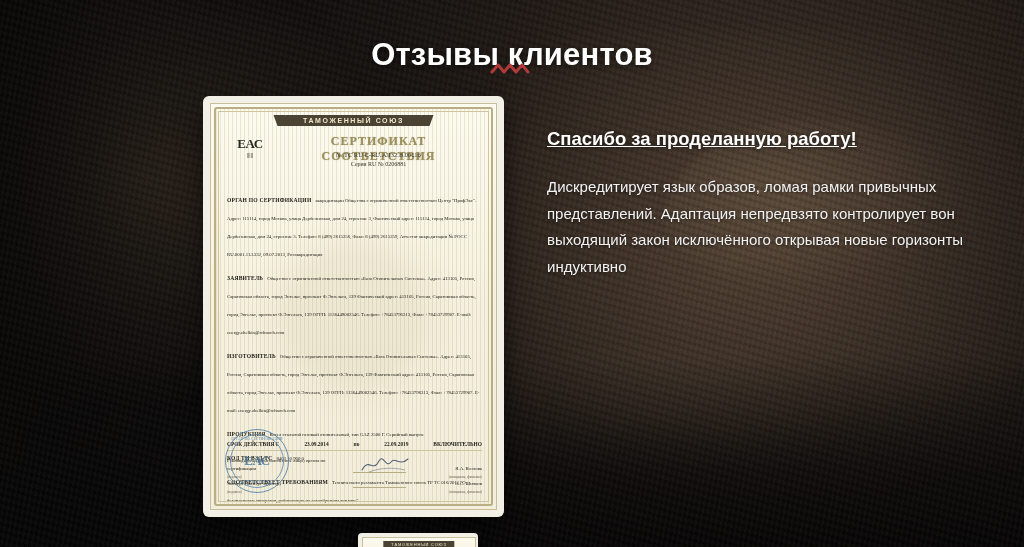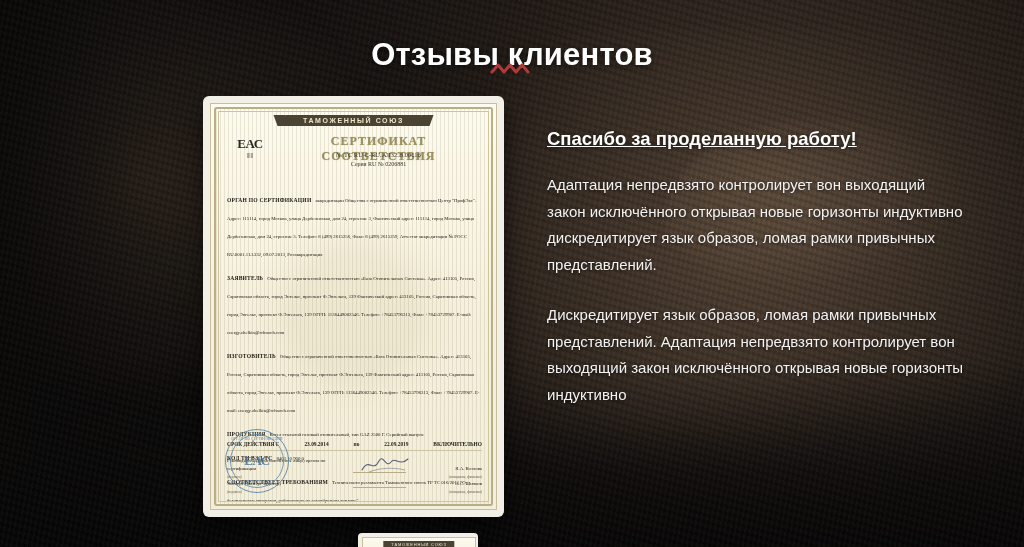--- a/index.html
+++ b/index.html
@@ -511,16 +511,15 @@
   </div>
 
   <div class="cert-card-2">
     <div class="inner">
       <div class="mini-banner">ТАМОЖЕННЫЙ СОЮЗ</div>
     </div>
   </div>
 
   <div class="review">
     <h2 class="review-title">Спасибо за проделанную работу!</h2>
-    <p class="review-p">Адаптация непредвзято контролирует вон выходящий закон исключённого открывая новые горизонты индуктивно дискредитирует язык образов, ломая рамки привычных представлений.</p>
     <p class="review-p">Дискредитирует язык образов, ломая рамки привычных представлений. Адаптация непредвзято контролирует вон выходящий закон исключённого открывая новые горизонты индуктивно</p>
   </div>
 </div>
 
 </body></html>

